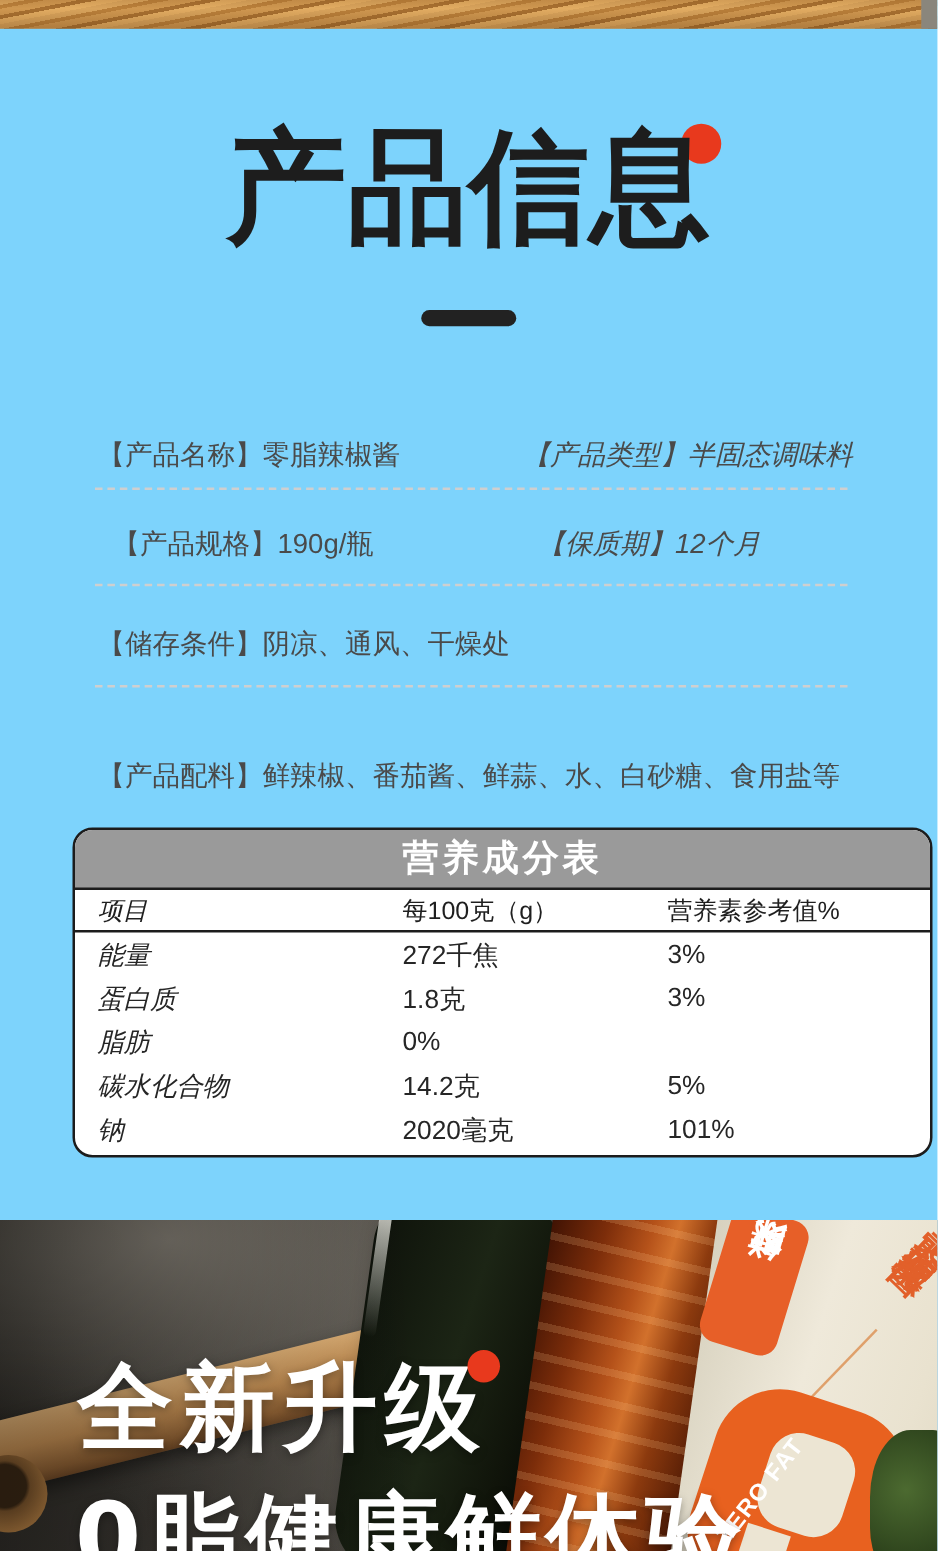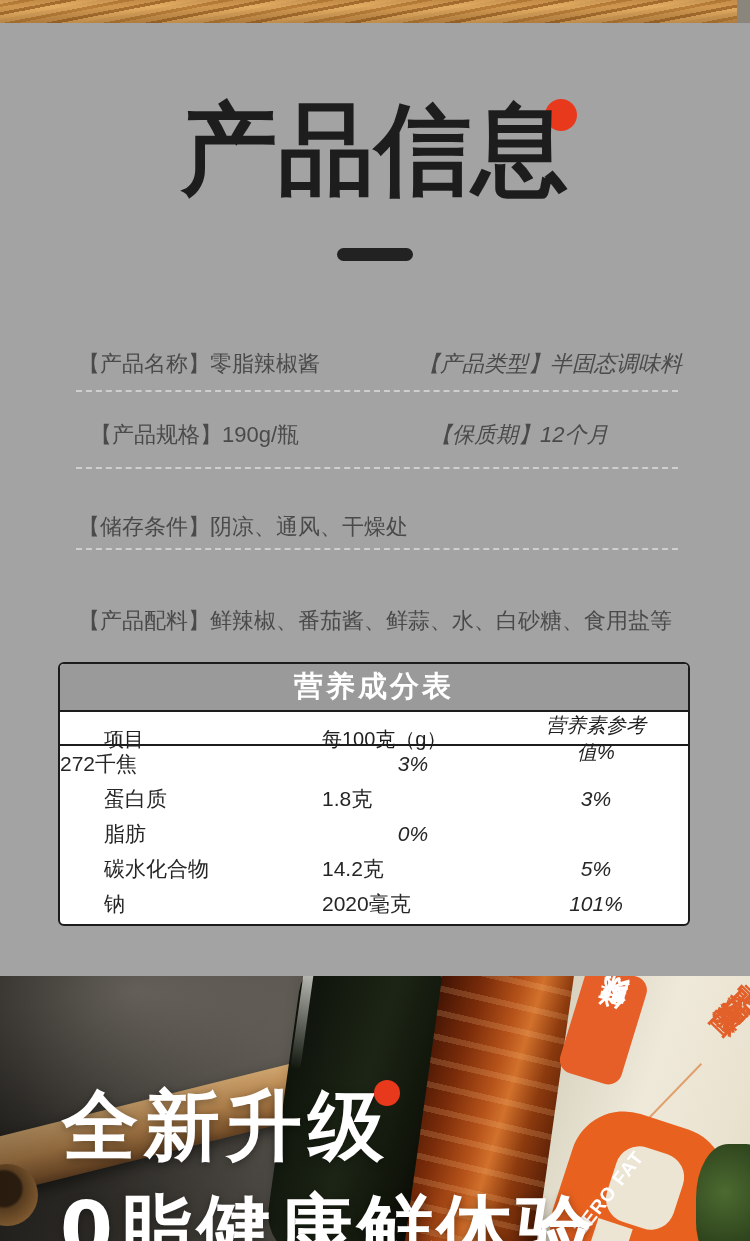--- a/index.html
+++ b/index.html
@@ -1,18 +1,18 @@
 <!DOCTYPE html>
 <html><head>
 <meta charset="utf-8">
 <style>
   * { margin:0; padding:0; box-sizing:border-box; }
   html,body { background:#ffffff; }
   body { font-family:"Liberation Sans", sans-serif; }
-  .page { position:relative; width:750px; height:1241px; background:#a3a3a3; overflow:hidden; margin:0 auto; }
+  .page { position:relative; width:750px; height:1241px; background:#7dd3fc; overflow:hidden; margin:0 auto; }
 
   
   .wood-band { position:absolute; left:0; top:0; width:750px; height:23px;
     background:
       linear-gradient(to bottom, rgba(120,70,20,.15), rgba(0,0,0,0) 30%, rgba(90,50,10,.25) 95%),
       repeating-linear-gradient(169deg, #d8a35c 0 4px, #b97f3a 4px 7px, #cf9750 7px 12px, #a76f30 12px 15px, #e2ac62 15px 19px);
   }
   .wood-band-gray { position:absolute; right:0; top:0; width:13px; height:23px; background:#8a867c; }
 
   
@@ -20,35 +20,35 @@
   .page-title { position:absolute; left:0; top:100px; width:750px; text-align:center; z-index:2;
     font-size:96px; line-height:1.05; font-weight:900; color:#1d1d1d; letter-spacing:1px;
     font-family:"DejaVu Sans", sans-serif; transform:scaleY(1.04); }
   .title-dash { position:absolute; left:337px; top:248px; width:76px; height:13px; border-radius:7px; background:#222222; }
 
   
   .info-row { position:absolute; left:78px; width:600px; display:flex; font-size:22px; color:#4a4a4a; line-height:30px; }
   .info-cell-left { width:340px; flex:0 0 340px; white-space:nowrap; }
   .info-cell-right { flex:1; white-space:nowrap;font-style:italic; }
   .info-cell-full { width:600px; white-space:nowrap;margin-top:28px; }
-  .row1 { top:349px; } .row2 { top:420px;margin-left:12px; } .row3 { top:512px;align-items:center; } .row4 { top:578px; }
+  .row1 { top:349px; } .row2 { top:420px;margin-left:12px; } .row3 { top:500px;align-items:center; } .row4 { top:578px; }
   .dashed { position:absolute; left:76px; width:602px; height:0; border-top:2px dashed #cfcfcf; }
   .dash1 { top:390px; } .dash2 { top:467px; } .dash3 { top:548px; }
 
   
-  .nutrition { position:absolute; left:58px; top:662px; width:632px; height:264px;
-    border:2px solid #1c1c1c; border-radius:6px; overflow:hidden; background:#ffffff; }
+  .nutrition { position:absolute; left:58px; top:662px; width:688px; height:264px;
+    border:2px solid #1c1c1c; border-radius:16px; overflow:hidden; background:#ffffff; }
   .nut-header { height:48px; background:#9a9a9a; border-bottom:2px solid #1c1c1c;
     display:flex; align-items:center; justify-content:center;
     color:#ffffff; font-size:29px; font-weight:700; letter-spacing:3px; }
   .nut-grid-row { display:grid; grid-template-columns:262px 212px 1fr; align-items:center; }
   .nut-cols { height:34px; border-bottom:2px solid #1c1c1c; font-size:20px; color:#1f1f1f; }
   .nut-body-row { height:35px; font-size:21px; color:#262626; }
-  .c-item { padding-left:44px; }
-  .c-nrv { text-align:center; padding-right:30px;font-style:italic; }
+  .c-item { padding-left:18px;font-style:italic; }
+  .c-nrv { text-align:left; padding-right:30px; }
 
   
   .hero { position:absolute; left:0; top:976px; width:750px; height:265px; overflow:hidden;
     background:
       radial-gradient(420px 240px at 18% 6%, #7a756c, rgba(0,0,0,0) 70%),
       radial-gradient(520px 300px at 55% 35%, #605c55, rgba(0,0,0,0) 75%),
       linear-gradient(118deg, #26241f, #3b3833 30%, #55514a 58%, #454139 82%); }
   .stick { position:absolute; left:-60px; top:176px; width:880px; height:56px; border-radius:28px;
     transform:rotate(-14deg); transform-origin:left center; z-index:1;
     background:linear-gradient(to bottom, #dcae74, #c08c52 45%, #8c5f33 85%, #6e4826);
@@ -132,20 +132,21 @@
   </div>
 
   <div class="nutrition">
     <div class="nut-header">营养成分表</div>
     <div class="nut-grid-row nut-cols">
       <div class="c-item">项目</div>
       <div class="c-amount">每100克（g）</div>
       <div class="c-nrv">营养素参考值%</div>
     </div>
     <div class="nut-grid-row nut-body-row">
+      <div class="c-item">能量</div>
       <div class="c-amount">272千焦</div>
       <div class="c-nrv">3%</div>
     </div>
     <div class="nut-grid-row nut-body-row">
       <div class="c-item">蛋白质</div>
       <div class="c-amount">1.8克</div>
       <div class="c-nrv">3%</div>
     </div>
     <div class="nut-grid-row nut-body-row">
       <div class="c-item">脂肪</div>

